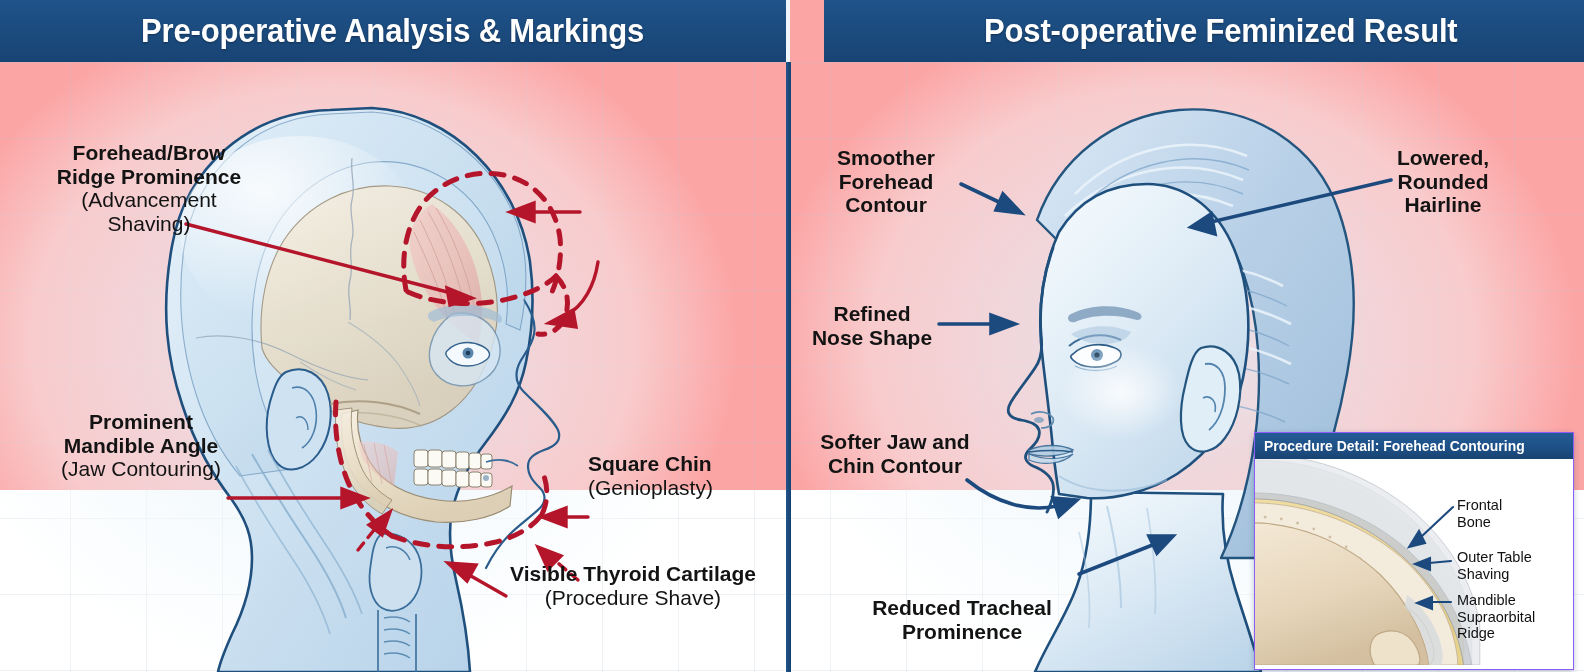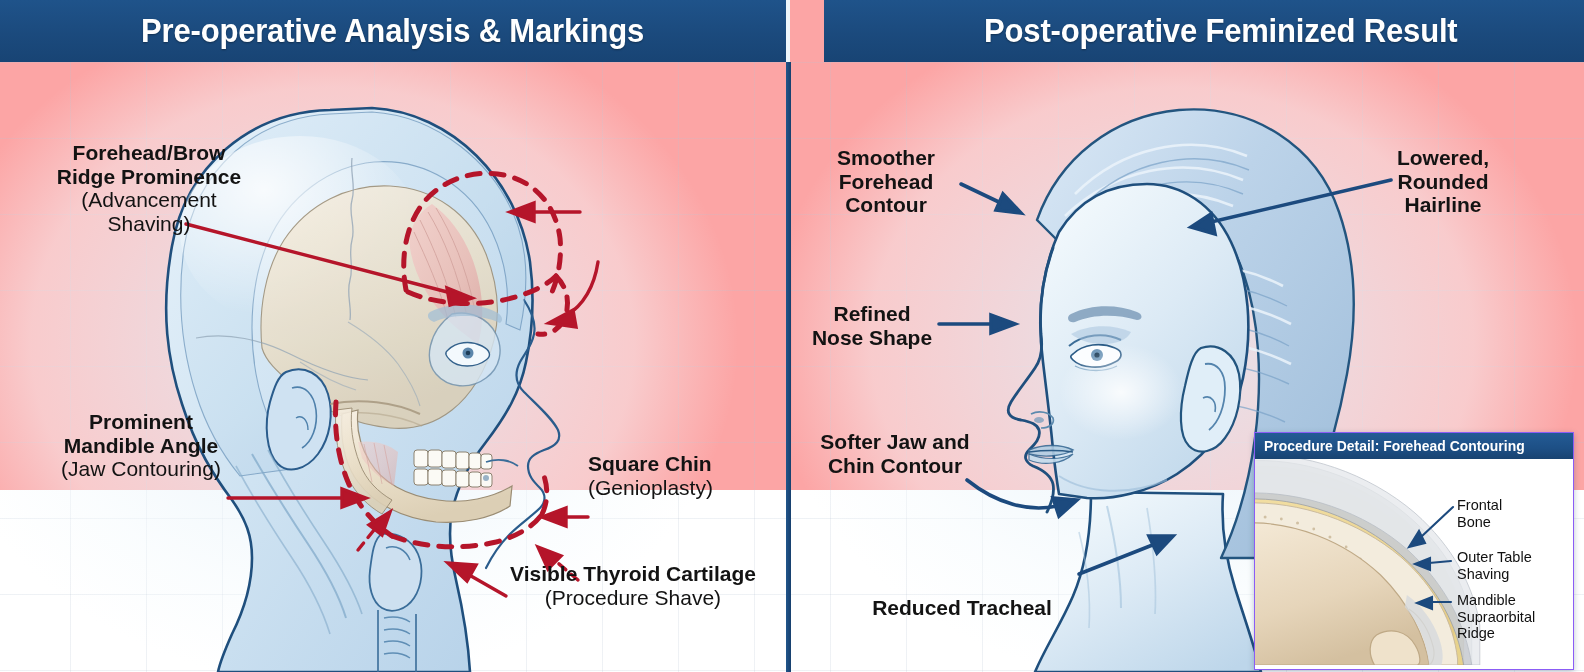--- a/index.html
+++ b/index.html
@@ -518,20 +518,21 @@
       <span class="ln">Nose Shape</span>
     </div>
 
     <div class="label ta-center" style="left:12px; top:368px; width:184px;">
       <span class="ln">Softer Jaw and</span>
       <span class="ln">Chin Contour</span>
     </div>
 
     <div class="label ta-center" style="left:66px; top:494px; width:210px;margin-top:40px;">
       <span class="ln">Reduced Tracheal</span>
+      <span class="ln">Prominence</span>
     </div>
 
     <div class="inset">
       <div class="inset-header">
         <span class="inset-header-title">Procedure Detail: Forehead Contouring</span>
       </div>
 
       <div class="inset-body">
         <svg class="overlay" viewBox="0 0 314 206" preserveAspectRatio="none">
           <defs>

